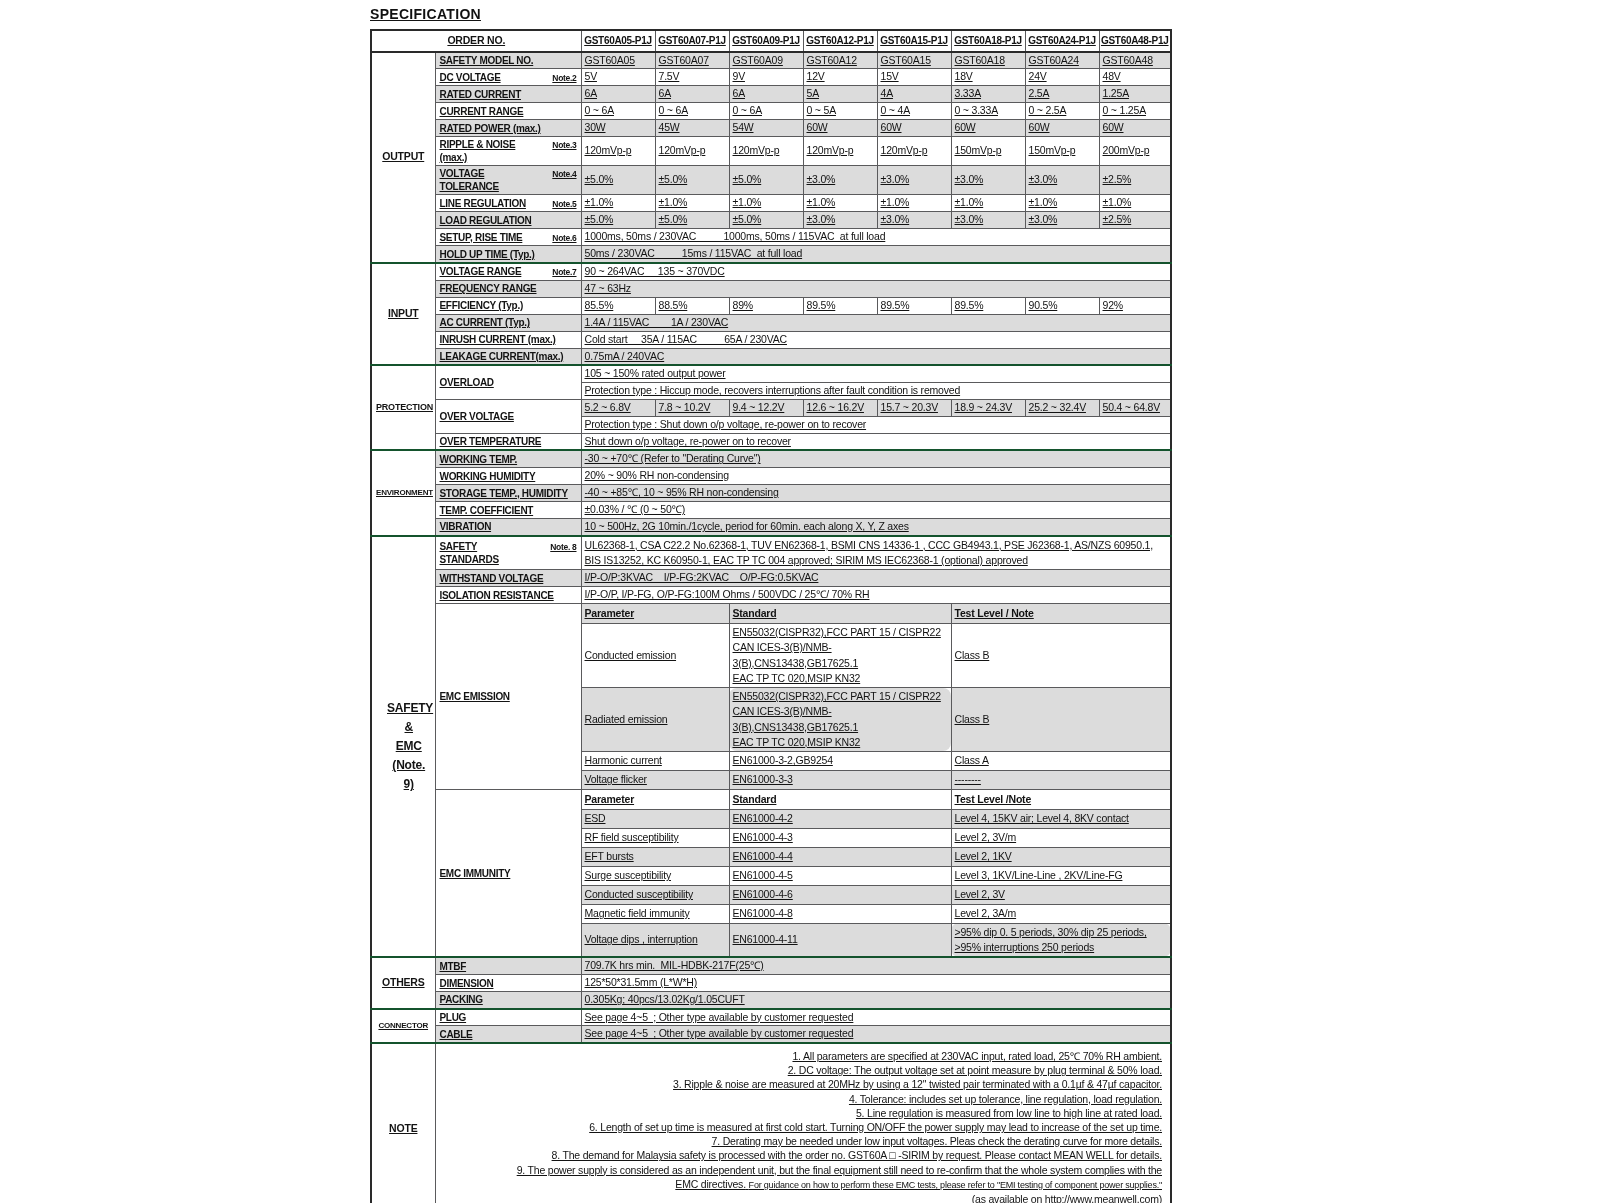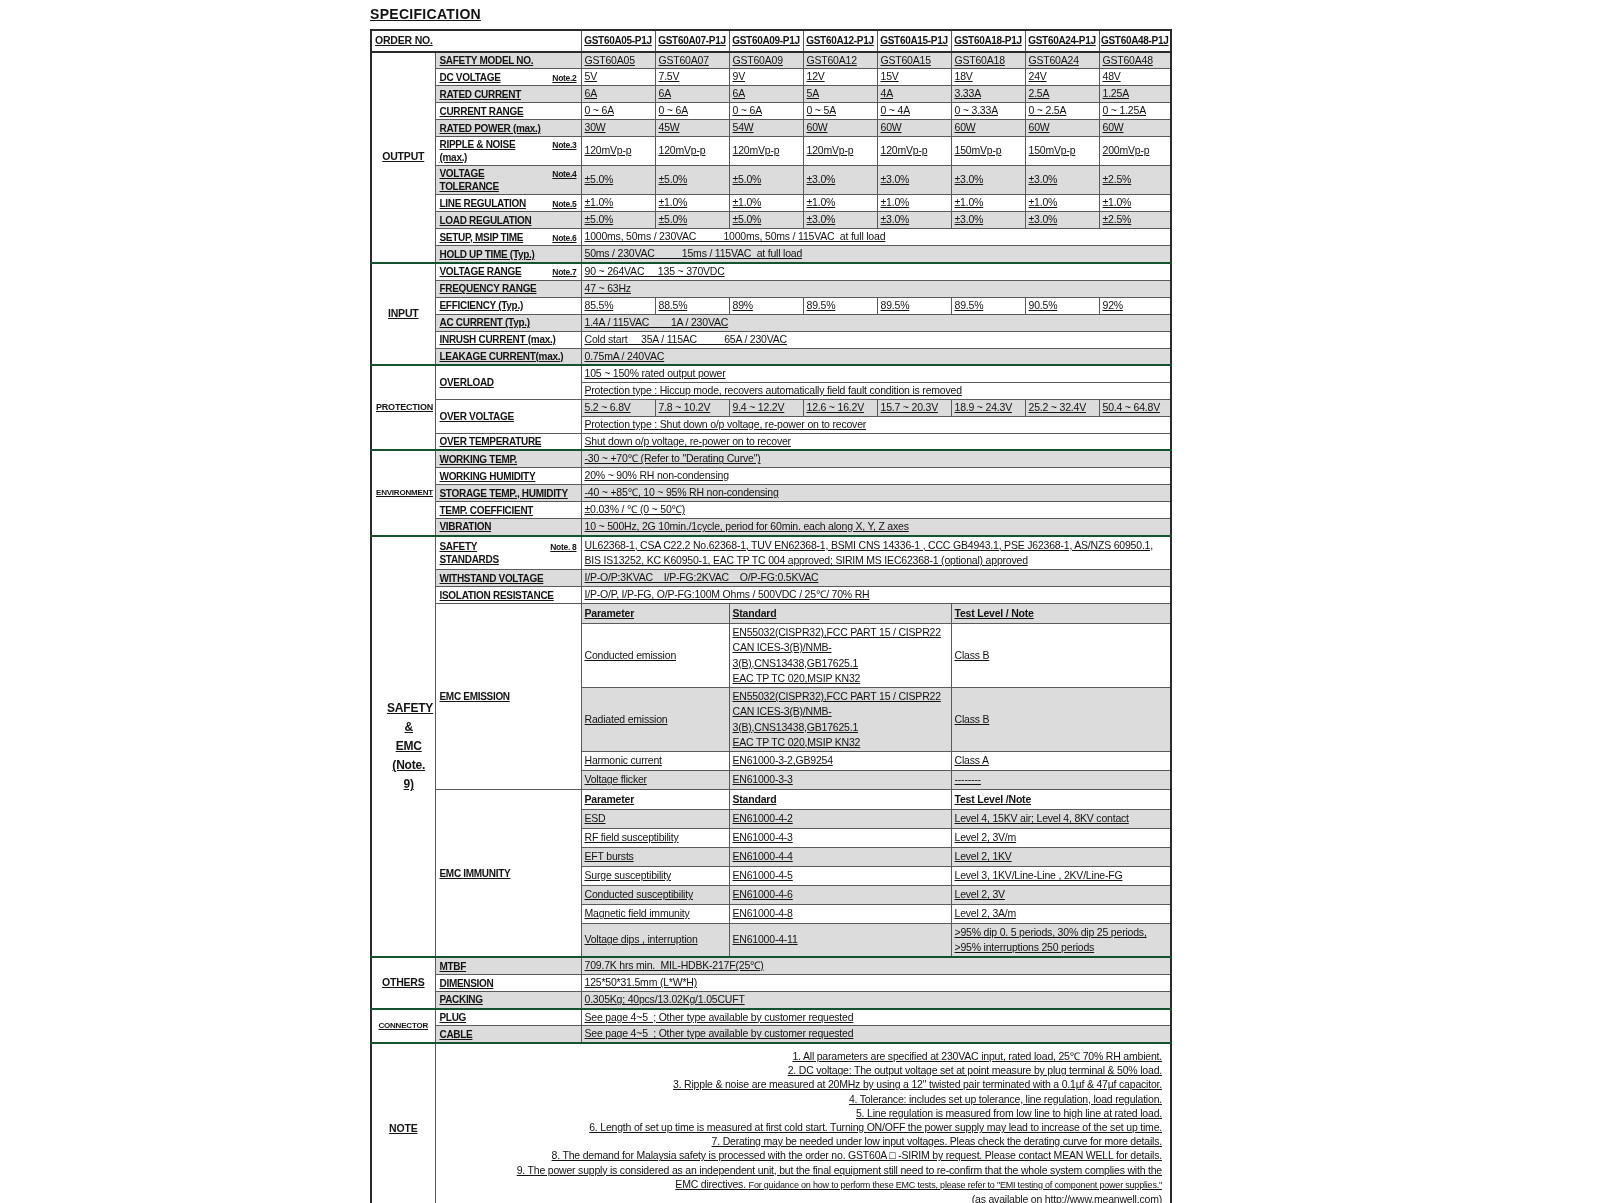--- a/index.html
+++ b/index.html
@@ -4,36 +4,36 @@
 <style>
   html,body{margin:0;padding:0;}
   body{width:1604px;height:1203px;position:relative;background:#ffffff;
        font-family:"Liberation Sans",sans-serif;color:#131313;}
   .sheet{position:absolute;left:370px;top:6px;width:800px;text-decoration:underline;}
   .title{font-size:14px;font-weight:bold;letter-spacing:.3px;margin:0 0 7px 0;color:#111;}
   table.spec{border-collapse:collapse;table-layout:fixed;width:800px;border:2px solid #2a2a2a;}
   td{border:1px solid #5a5a5c;padding:1px 4px;font-size:10.5px;line-height:1.3;
      color:#131313;vertical-align:middle;overflow:hidden;letter-spacing:-.2px;}
   tr{height:17px;}
-  .hdr td{font-weight:bold;border-bottom:2px solid #2a2a2a;padding:3px 3px;}
+  .hdr td{font-weight:bold;border-bottom:2px solid #2a2a2a;padding:3px 3px;text-align:center;}
   .hdr .mh{text-align:center;padding:3px 1px;font-size:10px;letter-spacing:-.3px;}
   .grp{font-weight:bold;text-align:center;font-size:10.5px;background:#fff;letter-spacing:-.2px;}
   .g9{font-size:9px;}
   .g8{font-size:8px;}
   .grp.left{text-align:center;padding-left:15px;font-size:12px;line-height:1.6;}
   .lbl{font-weight:bold;font-size:10px;letter-spacing:-.3px;}
   .lw{display:flex;justify-content:space-between;align-items:baseline;gap:16px;}
   .nt{font-size:8.5px;white-space:nowrap;font-weight:bold;}
   tr.g > td{background:#dcdcdc;}
   td.g{background:#dcdcdc;}
   tr.g > td.grp{background:#fff;margin-left:44px;}
   tr.sec > td{border-top:2px solid #14532d;}
   .c{padding:1px 3px;}
   .pre{white-space:pre-wrap;}
-  .ml{white-space:pre-line;line-height:1.45;}
+  .ml{white-space:pre-line;line-height:1.45;border-radius:8px;}
   .sh{font-weight:bold;}
   .r19{height:19px;}
   .r20{height:20px;}
   .notes{padding:5px 8px 8px 10px;vertical-align:top;text-align:right;}
   .notes div{line-height:14.2px;font-size:10.5px;letter-spacing:-.2px;}
   .small{font-size:9px;}
   .cont{padding-left:13px;}
 </style>
 </head>
 <body>
@@ -184,21 +184,21 @@
       <td class="c">±5.0%</td>
       <td class="c">±3.0%</td>
       <td class="c">±3.0%</td>
       <td class="c">±3.0%</td>
       <td class="c">±3.0%</td>
       <td class="c">±2.5%</td>
     </tr>
     <tr>
       <td class="lbl">
             <div class="lw">
-              <span>SETUP, MSIP TIME</span>
+              <span>SETUP, RISE TIME</span>
               <span class="nt">Note.6</span>
             </div>
           </td>
       <td class="c pre" colspan="8">1000ms, 50ms / 230VAC          1000ms, 50ms / 115VAC  at full load</td>
     </tr>
     <tr class="g">
       <td class="lbl">HOLD UP TIME (Typ.)</td>
       <td class="c pre" colspan="8">50ms / 230VAC          15ms / 115VAC  at full load</td>
     </tr>
 
@@ -239,21 +239,21 @@
       <td class="lbl">LEAKAGE CURRENT(max.)</td>
       <td class="c" colspan="8">0.75mA / 240VAC</td>
     </tr>
 
     <tr class="sec">
       <td class="grp g9" rowspan="5">PROTECTION</td>
       <td class="lbl" rowspan="2">OVERLOAD</td>
       <td class="c" colspan="8">105 ~ 150%  rated output power</td>
     </tr>
     <tr>
-      <td class="c" colspan="8">Protection type : Hiccup mode, recovers automatically field fault condition is removed</td>
+      <td class="c" colspan="8">Protection type : Hiccup mode, recovers interruptions after fault condition is removed</td>
     </tr>
     <tr>
       <td class="lbl" rowspan="2">OVER VOLTAGE</td>
       <td class="c g">5.2 ~ 6.8V</td>
       <td class="c g">7.8 ~ 10.2V</td>
       <td class="c g">9.4 ~ 12.2V</td>
       <td class="c g">12.6 ~ 16.2V</td>
       <td class="c g">15.7 ~ 20.3V</td>
       <td class="c g">18.9 ~ 24.3V</td>
       <td class="c g">25.2 ~ 32.4V</td>

